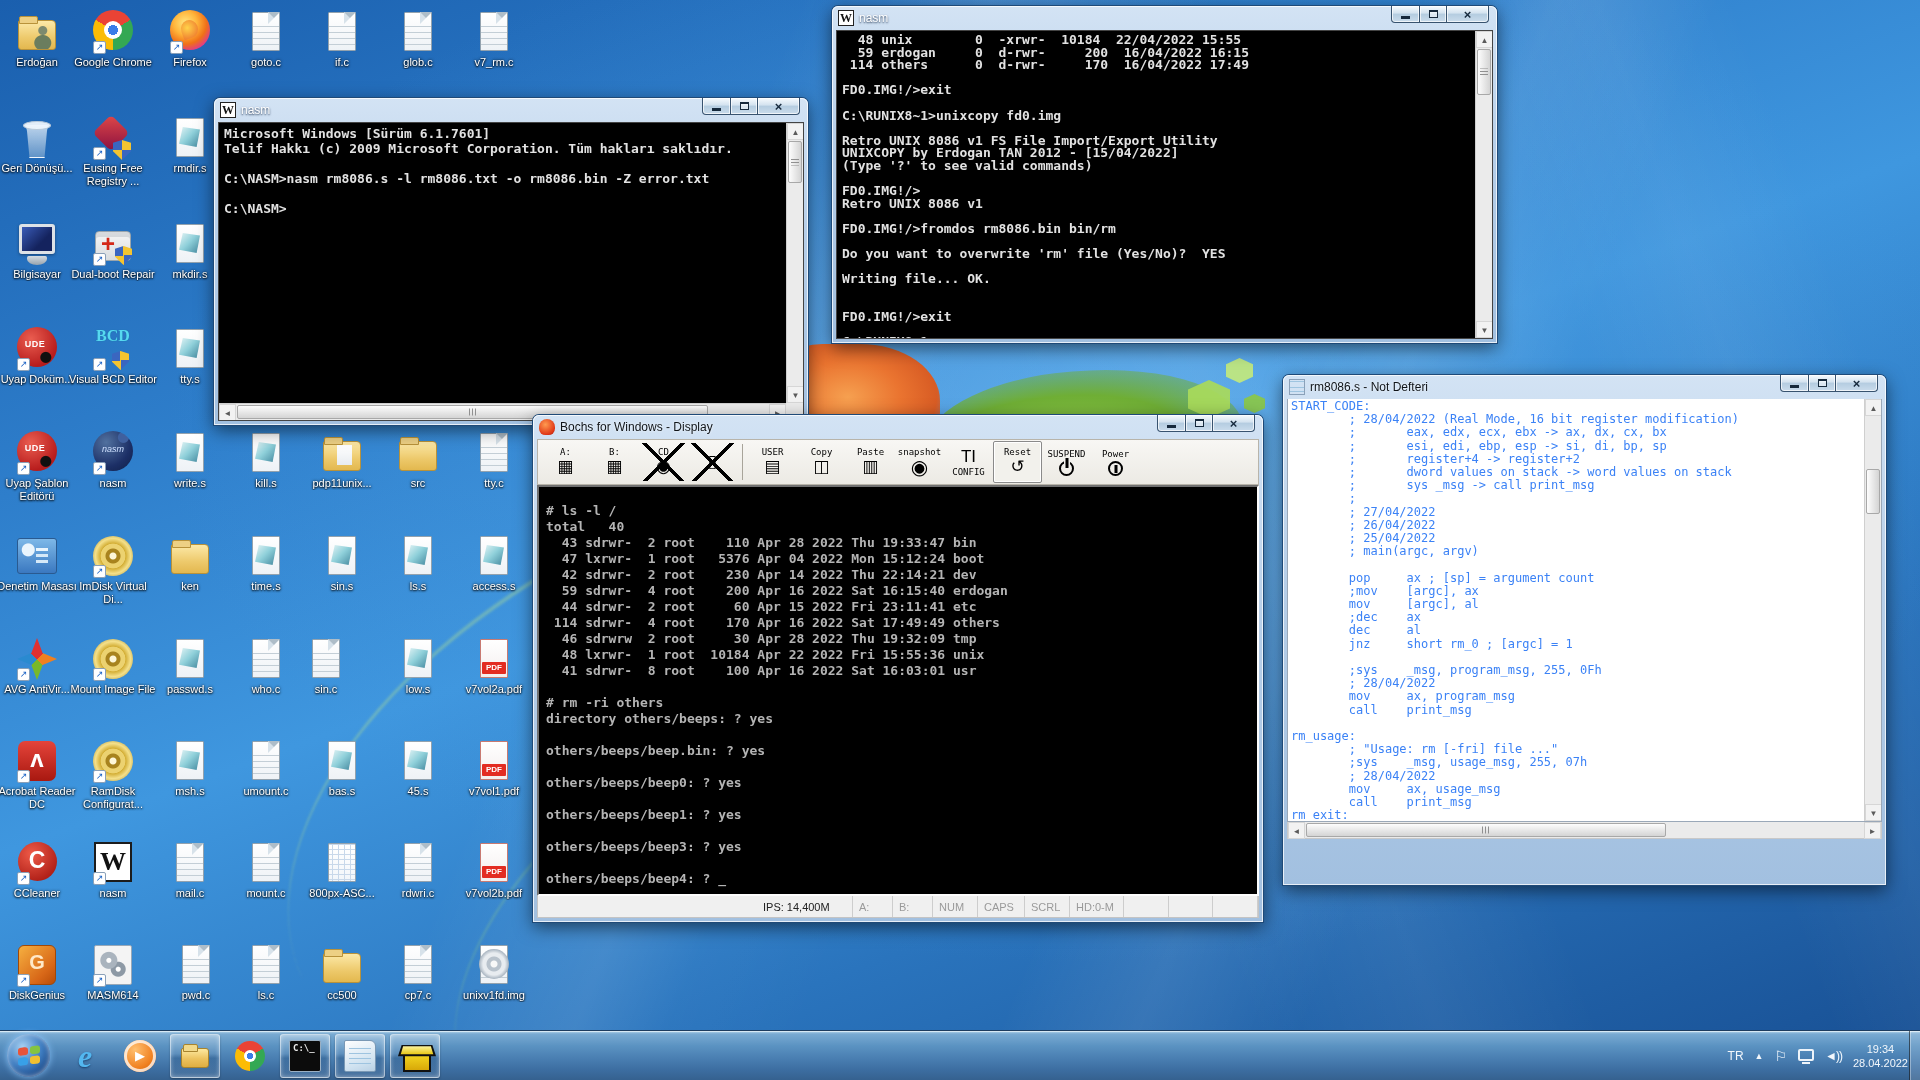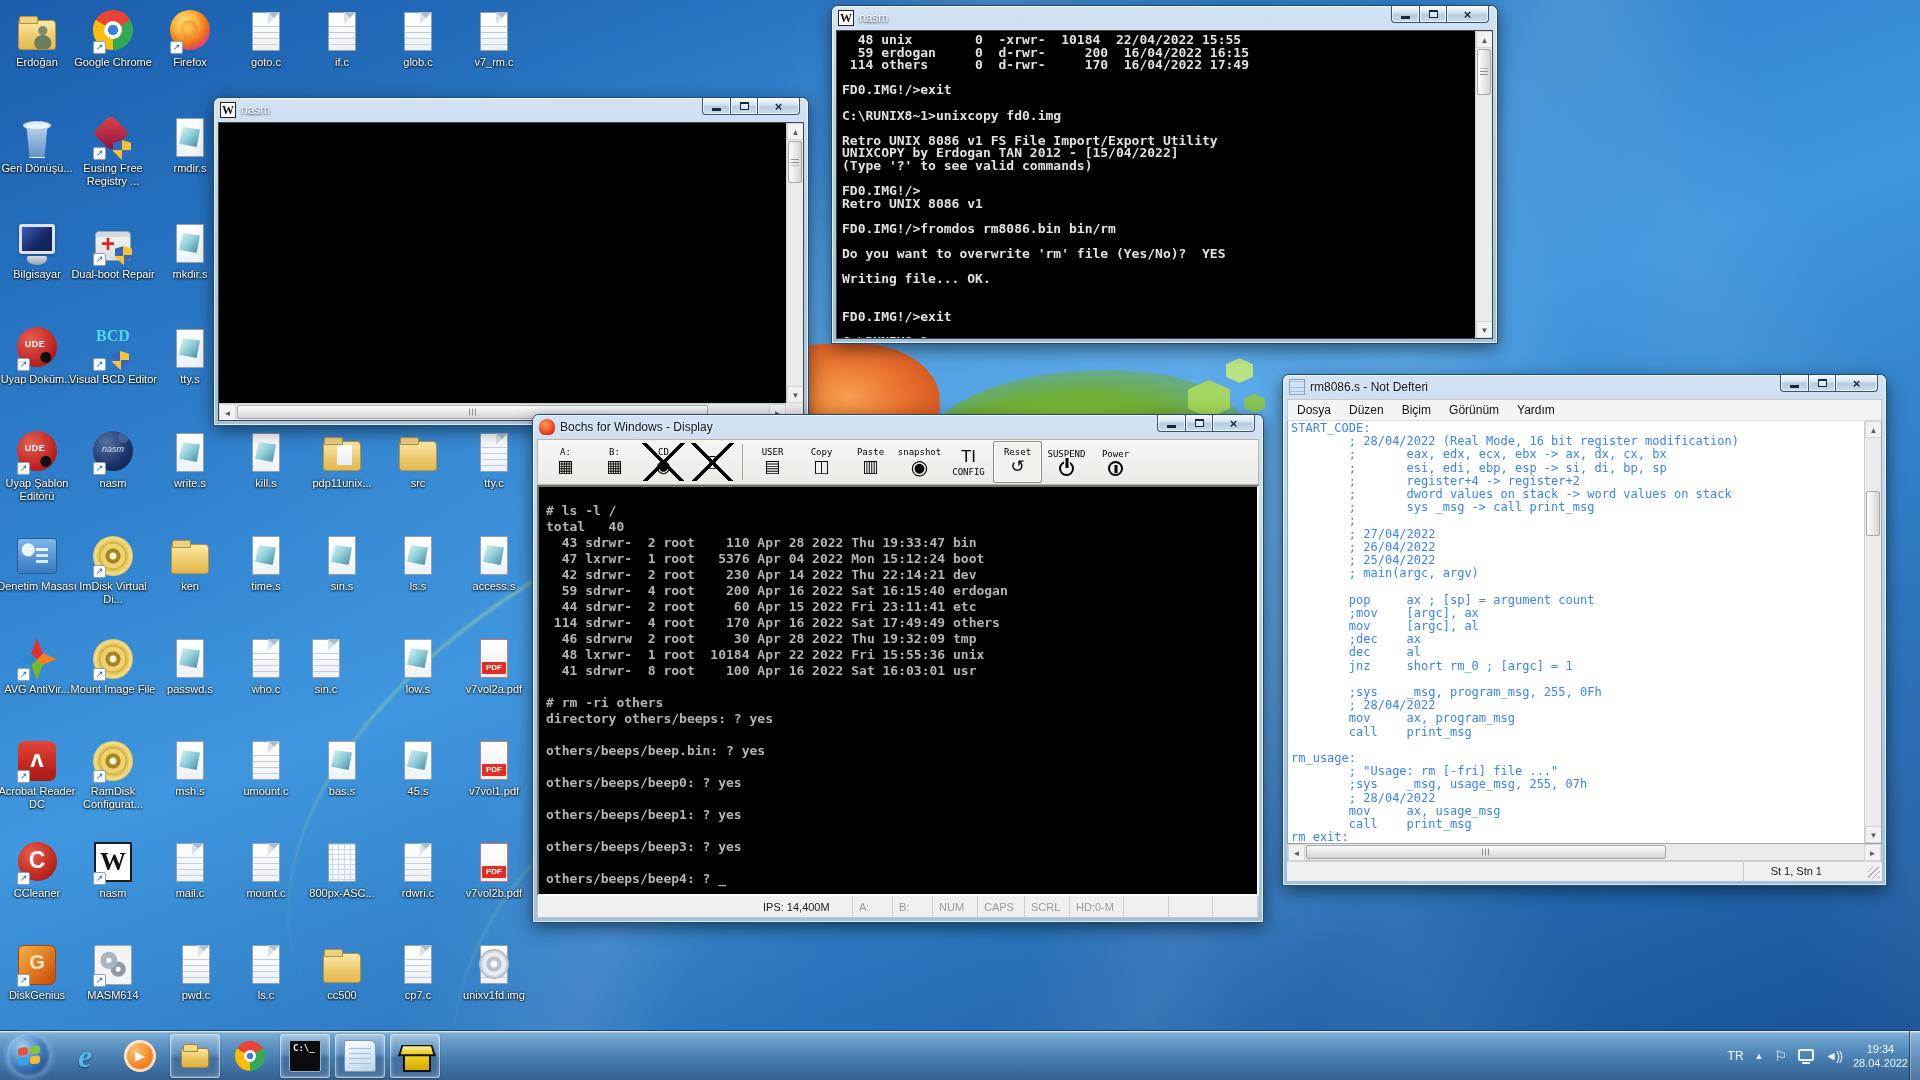--- a/index.html
+++ b/index.html
@@ -525,20 +525,26 @@
         <span class="capbtn mn">
             <span class="glyph-min"></span>
           </span>
         <span class="capbtn mx">
             <span class="glyph-max"></span>
           </span>
         <span class="capbtn cl">×</span>
       </span>
     </div>
     <div class="cbody">
+      <pre class="ctext">Microsoft Windows [Sürüm 6.1.7601]
+Telif Hakkı (c) 2009 Microsoft Corporation. Tüm hakları saklıdır.
+
+C:\NASM&gt;nasm rm8086.s -l rm8086.txt -o rm8086.bin -Z error.txt
+
+C:\NASM&gt;</pre>
       <div class="vscroll" style="bottom:17px;">
         <span class="sarrow up">▲</span>
         <span class="vthumb" style="top:18px; height:42px;">
             <span class="gripv"></span>
           </span>
         <span class="sarrow dn">▼</span>
       </div>
       <div class="hscroll" style="right:17px;">
         <span class="sarrow lf">◄</span>
         <span class="hthumb" style="left:18px; right:78px;">
@@ -713,27 +719,20 @@
       <span class="capbtns">
         <span class="capbtn mn">
             <span class="glyph-min"></span>
           </span>
         <span class="capbtn mx">
             <span class="glyph-max"></span>
           </span>
         <span class="capbtn cl">×</span>
       </span>
     </div>
-    <div id="np-menu">
-        <span>Dosya</span>
-        <span>Düzen</span>
-        <span>Biçim</span>
-        <span>Görünüm</span>
-        <span>Yardım</span>
-      </div>
     <div class="npedit">
       <pre class="nptext">START_CODE:
         ; 28/04/2022 (Real Mode, 16 bit register modification)
         ;       eax, edx, ecx, ebx -&gt; ax, dx, cx, bx
         ;       esi, edi, ebp, esp -&gt; si, di, bp, sp
         ;       register+4 -&gt; register+2
         ;       dword values on stack -&gt; word values on stack
         ;       sys _msg -&gt; call print_msg
         ;
         ; 27/04/2022
@@ -766,25 +765,20 @@
         <span class="sarrow dn">▼</span>
       </div>
     </div>
     <div class="np-h">
       <span class="sarrow lf">◄</span>
       <span class="hthumb" style="left:18px; width:360px;">
           <span class="grip"></span>
         </span>
       <span class="sarrow rt">►</span>
     </div>
-    <div class="np-status">
-      <span class="seg"></span>
-      <span class="val">St 1, Stn 1</span>
-      <span class="rgrip"></span>
-    </div>
   </div>
 
   <div id="taskbar">
     <div class="orb">
       <span class="orbflag">
           <i></i>
           <i></i>
           <i></i>
           <i></i>
         </span>

